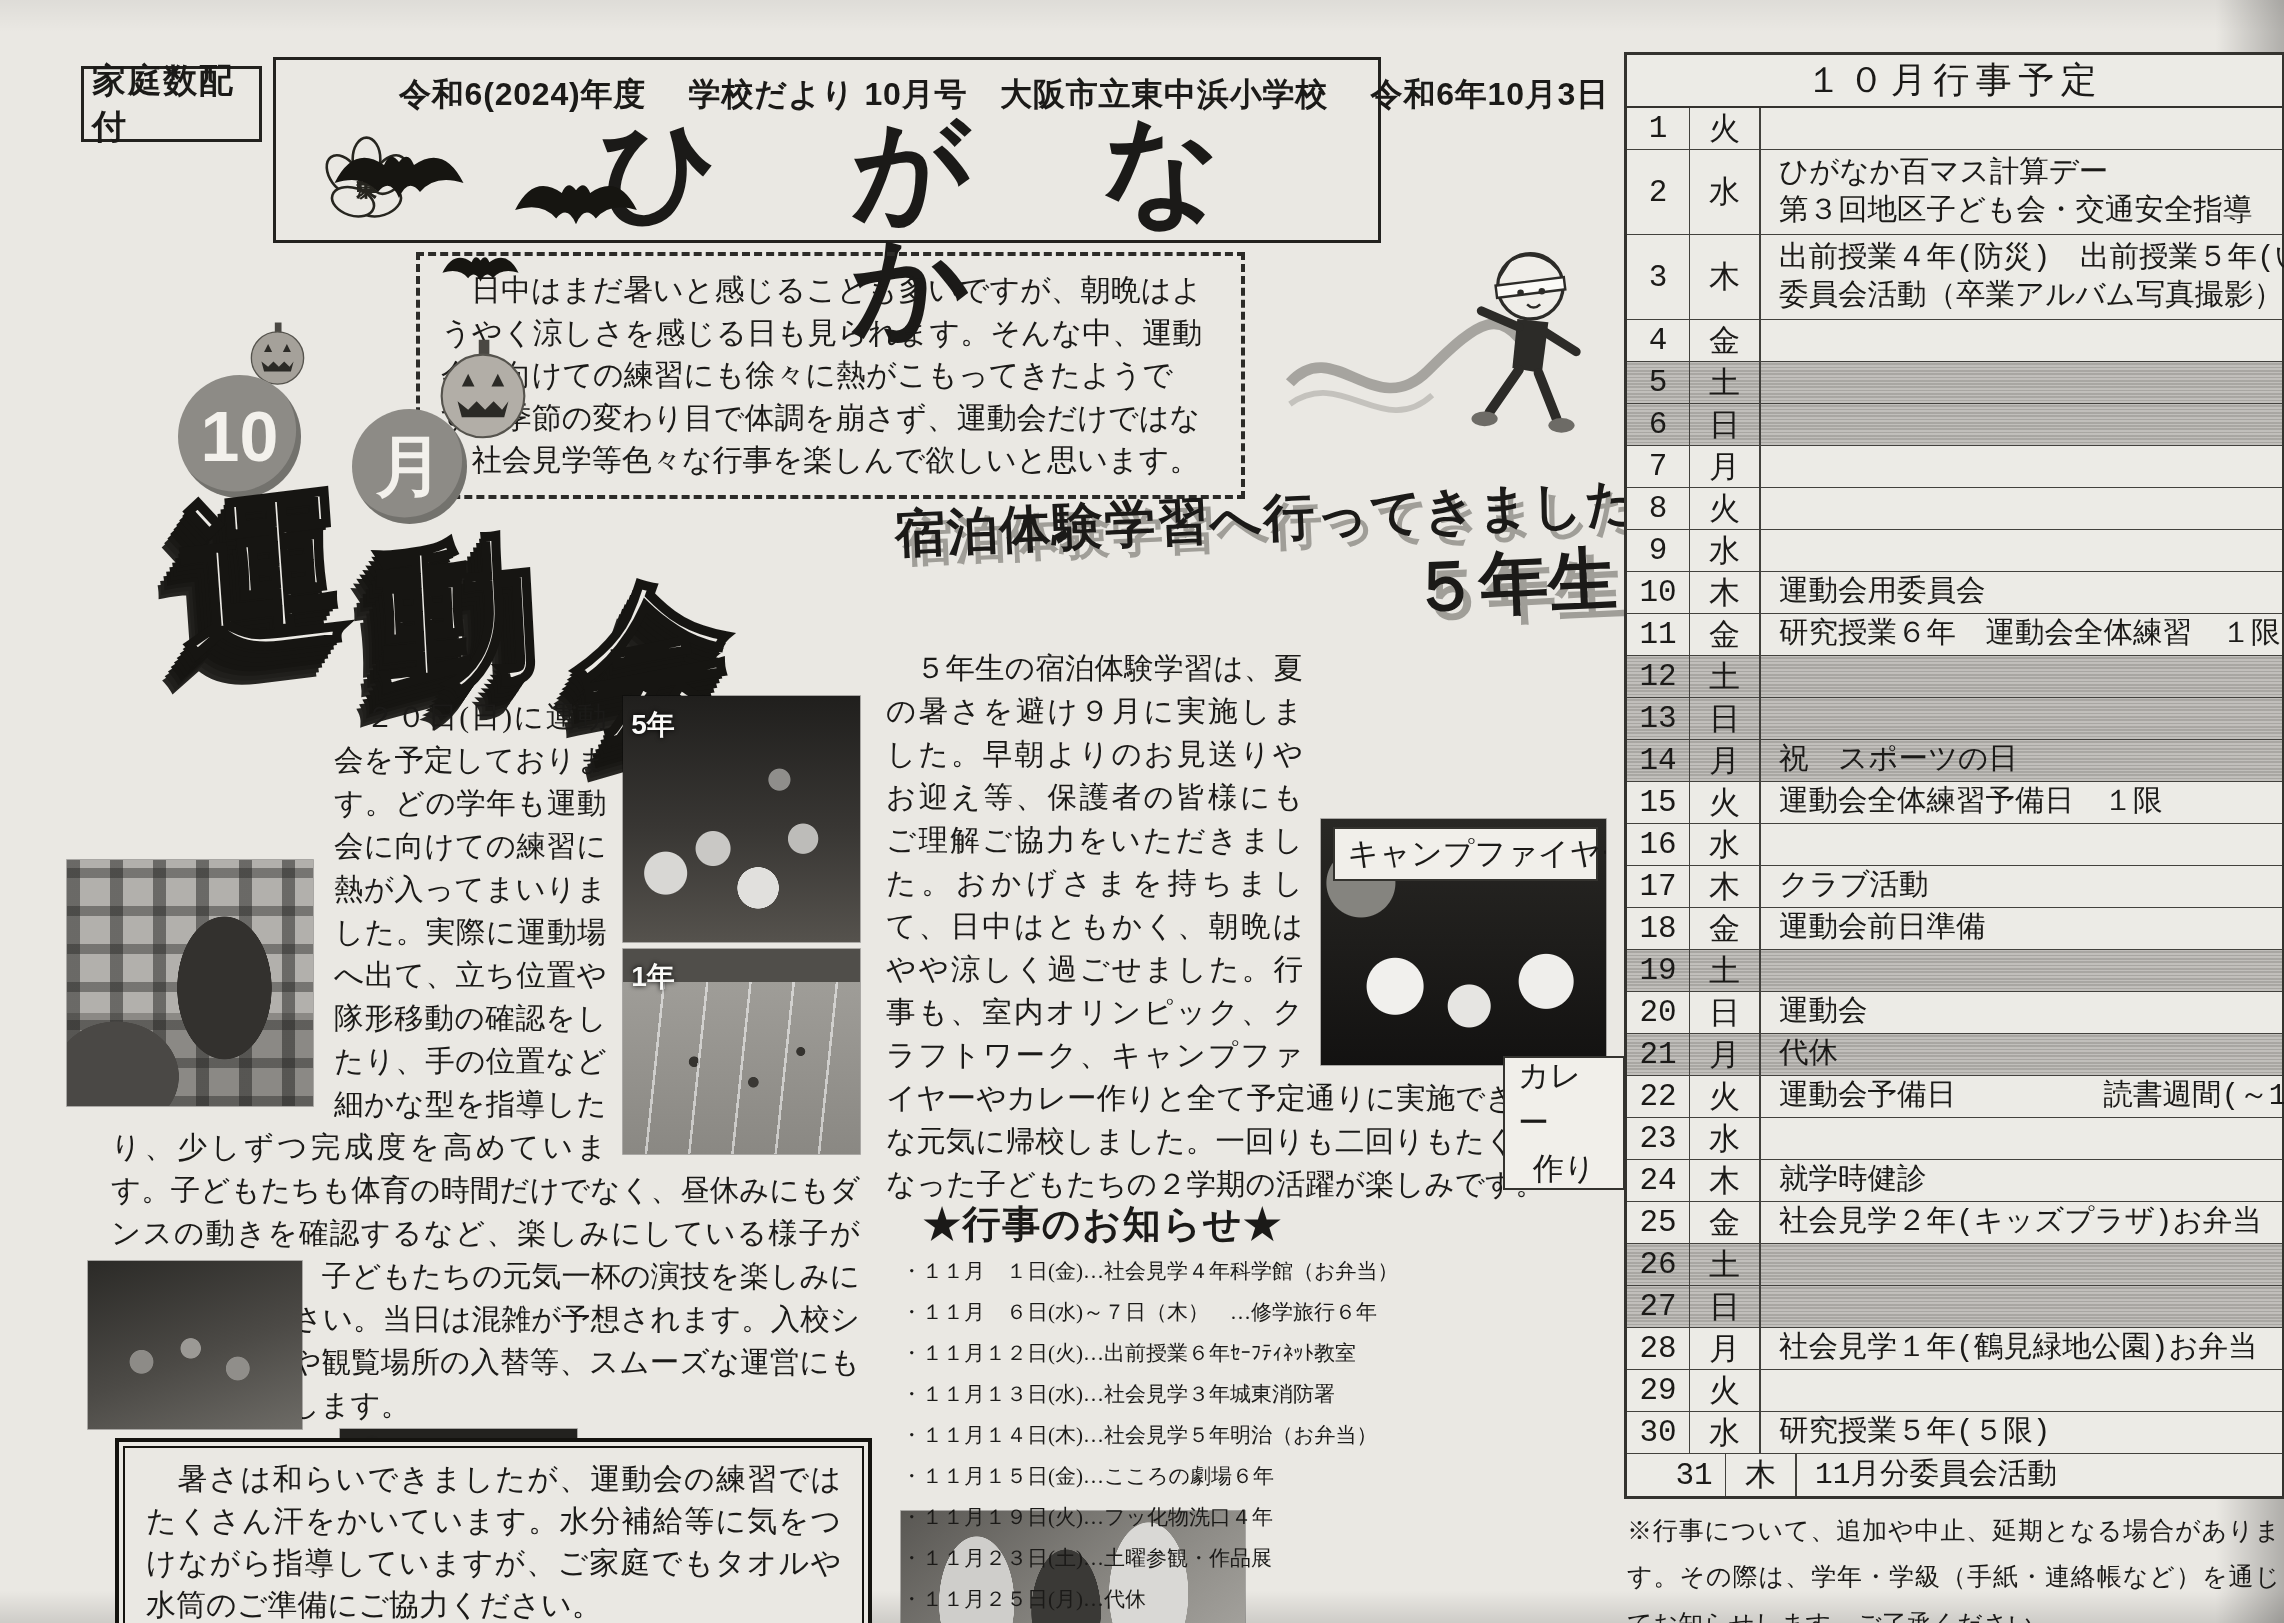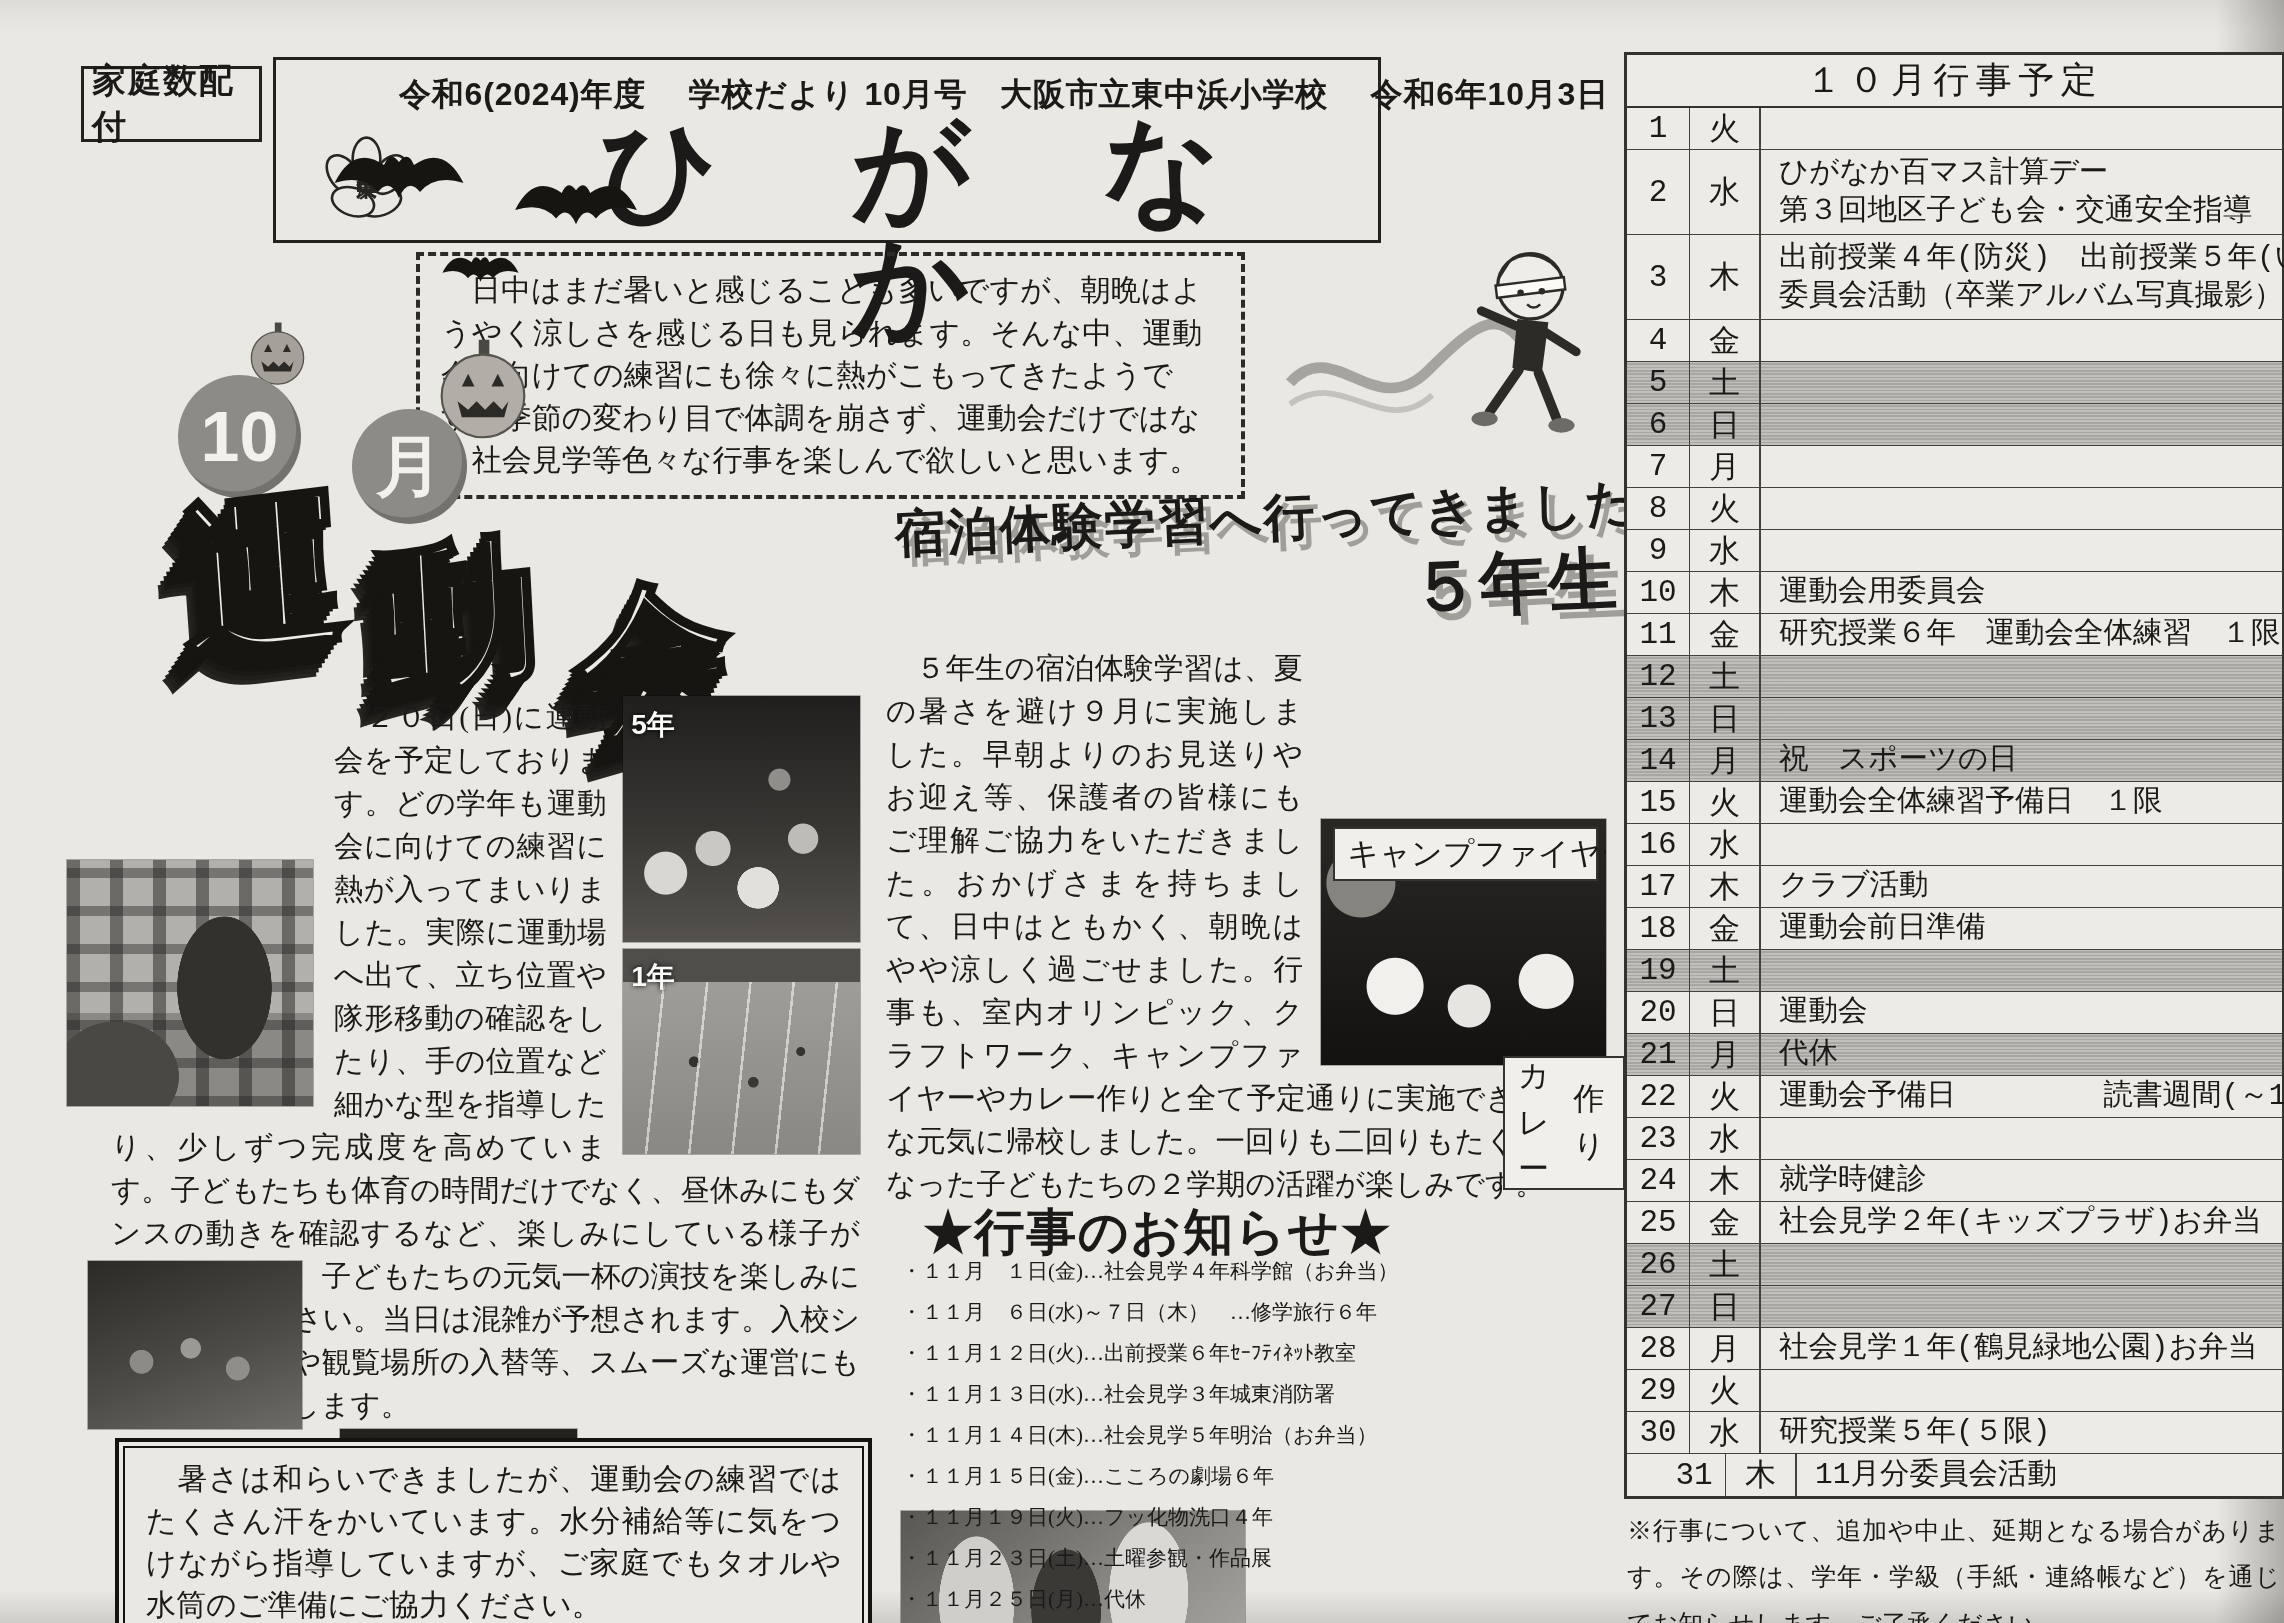--- a/index.html
+++ b/index.html
@@ -76,21 +76,21 @@
   .grade-tag{position:absolute;top:6.5px;left:8.2px;color:#fafaf8;font-size:28px;font-weight:bold;
              font-family:"Liberation Sans",sans-serif;text-shadow:0 0 4.9px #000;}
   .caption-box{background:#f1efea;border:2.5px solid #34332f;font-size:31px;padding:3.3px 13px;white-space:nowrap;}
 
   
   .article{font-size:29.5px;line-height:43px;text-align:justify;}
   .midtitle-l1{font-size:51px;font-weight:900;letter-spacing:1.6px;white-space:nowrap;
                text-shadow:7.4px 9px 0 rgba(85,83,78,.5);}
   .midtitle-l2{font-size:69px;font-weight:900;text-align:right;margin-top:-4.9px;
                text-shadow:7.4px 9px 0 rgba(85,83,78,.5);}
-  .ann-head{font-size:50px;font-weight:bold;letter-spacing:1.6px;}
+  .ann-head{font-size:38px;font-weight:bold;letter-spacing:1.6px;}
   .ann-item{font-size:21px;line-height:41px;white-space:nowrap;}
 
   
   .note-outer{border:4.1px solid #14130f;padding:4.1px;background:#eae8e3;}
   .note-inner{border:2.5px solid #14130f;padding:9.8px 21px;font-size:30px;line-height:1.4;text-align:justify;}
 
   
   .calendar{border:3.3px solid #34332f;background:#ecebe6;}
   .cal-title{height:51px;border-bottom:2.5px solid #34332f;display:flex;align-items:center;justify-content:center;
              font-size:36px;letter-spacing:6.5px;}
@@ -234,21 +234,21 @@
       <div class="caption-box" style="position:absolute;top:8.2px;left:11.5px;right:8.2px;text-align:center;">キャンプファイヤー</div>
     </div>
     <span>　５年生の宿泊体験学習は、夏の暑さを避け９月に実施しました。早朝よりのお見送りやお迎え等、保護者の皆様にもご理解ご協力をいただきました。おかげさまを持ちまして、日中はともかく、朝晩はやや涼しく過ごせました。行事も、室内オリンピック、クラフトワーク、キャンプファイヤーやカレー作りと全て予定通りに実施でき、みんな元気に帰校しました。一回りも二回りもたくましくなった子どもたちの２学期の活躍が楽しみです。</span>
   </div>
 
   <div class="abs photo ph-curry1" style="left:901px;top:1005px;width:344px;height:184px;">
     
   </div>
   
   <div class="abs caption-box" style="left:1503px;top:1056px;width:92px;height:123px;white-space:normal;
-       display:flex;flex-direction:row;justify-content:center;align-items:center;line-height:1.5;">
+       display:flex;flex-direction:column;justify-content:center;align-items:center;line-height:1.5;">
     <span>カレー</span>
     <span>作り</span>
   </div>
 
   
   <div class="abs ann-head" style="left:923px;top:1199px;">★行事のお知らせ★</div>
   <div class="abs" style="left:901px;top:1251px;">
       <div class="ann-item">・１１月　１日(金)…社会見学４年科学館（お弁当）</div>
       <div class="ann-item">・１１月　６日(水)～７日（木）　…修学旅行６年</div>
       <div class="ann-item">・１１月１２日(火)…出前授業６年ｾｰﾌﾃｨﾈｯﾄ教室</div>

